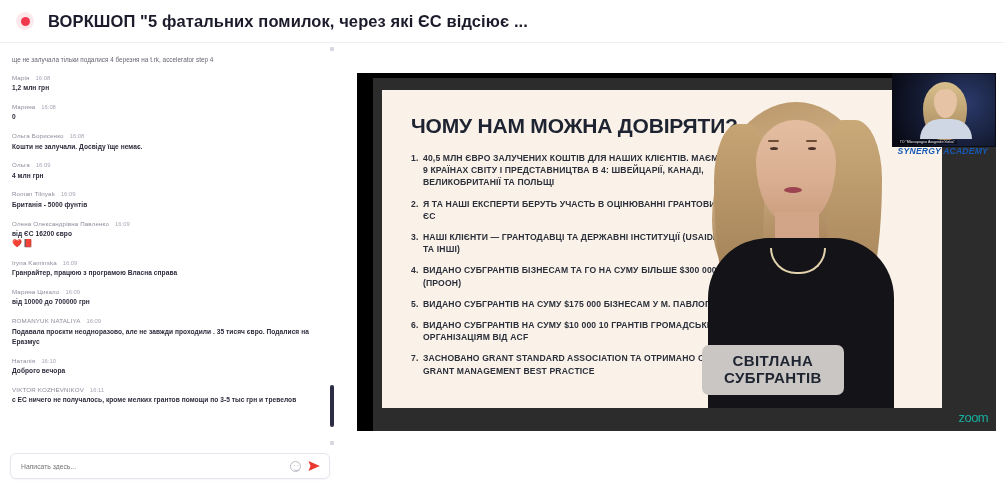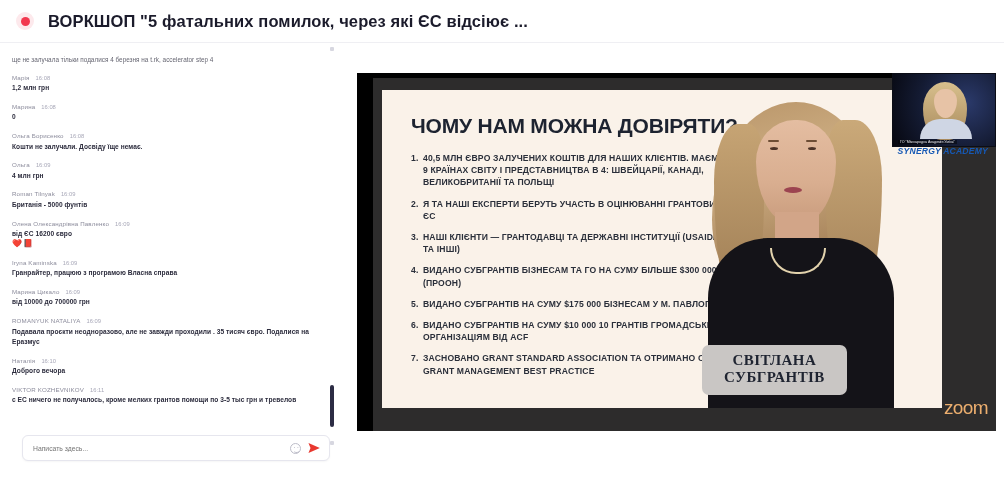--- a/index.html
+++ b/index.html
@@ -116,22 +116,21 @@
   .chat-thumb {
     position: absolute;
     left: 0; bottom: 18px;
     width: 4px; height: 42px;
     background: #2c2c44;
     border-radius: 2px;
   }
 
   
   .composer-wrap {
-    padding: 4px 10px 28px 10px;
-    margin-left: 12px;
+    padding: 4px 10px 10px 10px;
   }
   .composer {
     height: 26px;
     border: 1px solid #e6e6ee;
     border-radius: 6px;
     background: #ffffff;
     display: flex;
     align-items: center;
     padding: 0 8px 0 10px;
     gap: 6px;
@@ -308,28 +307,27 @@
     border-radius: 7px;
     padding: 7px 22px 8px 22px;
     text-align: center;
   }
   .name-plate .nm {
     font-size: 15px;
     font-weight: bold;
     color: #1f2431;
     line-height: 1.18;
     letter-spacing: .4px;
-    font-family: Liberation Serif, serif;
   }
 
   .zoom-wm {
     position: absolute;
-    right: 8px; bottom: 12px;
-    font-size: 19px;
-    color: #fdba74;
+    right: 8px; bottom: 6px;
+    font-size: 13px;
+    color: #14b8a6;
     letter-spacing: -.6px;
     opacity: .92;
   }
 
   
   .thumb {
     position: absolute;
     right: 0px; top: 0px;
     width: 104px; height: 74px;
     background: radial-gradient(circle at 72% 40%, #2b3a6b 0%, #141b33 55%, #06070f 100%);

